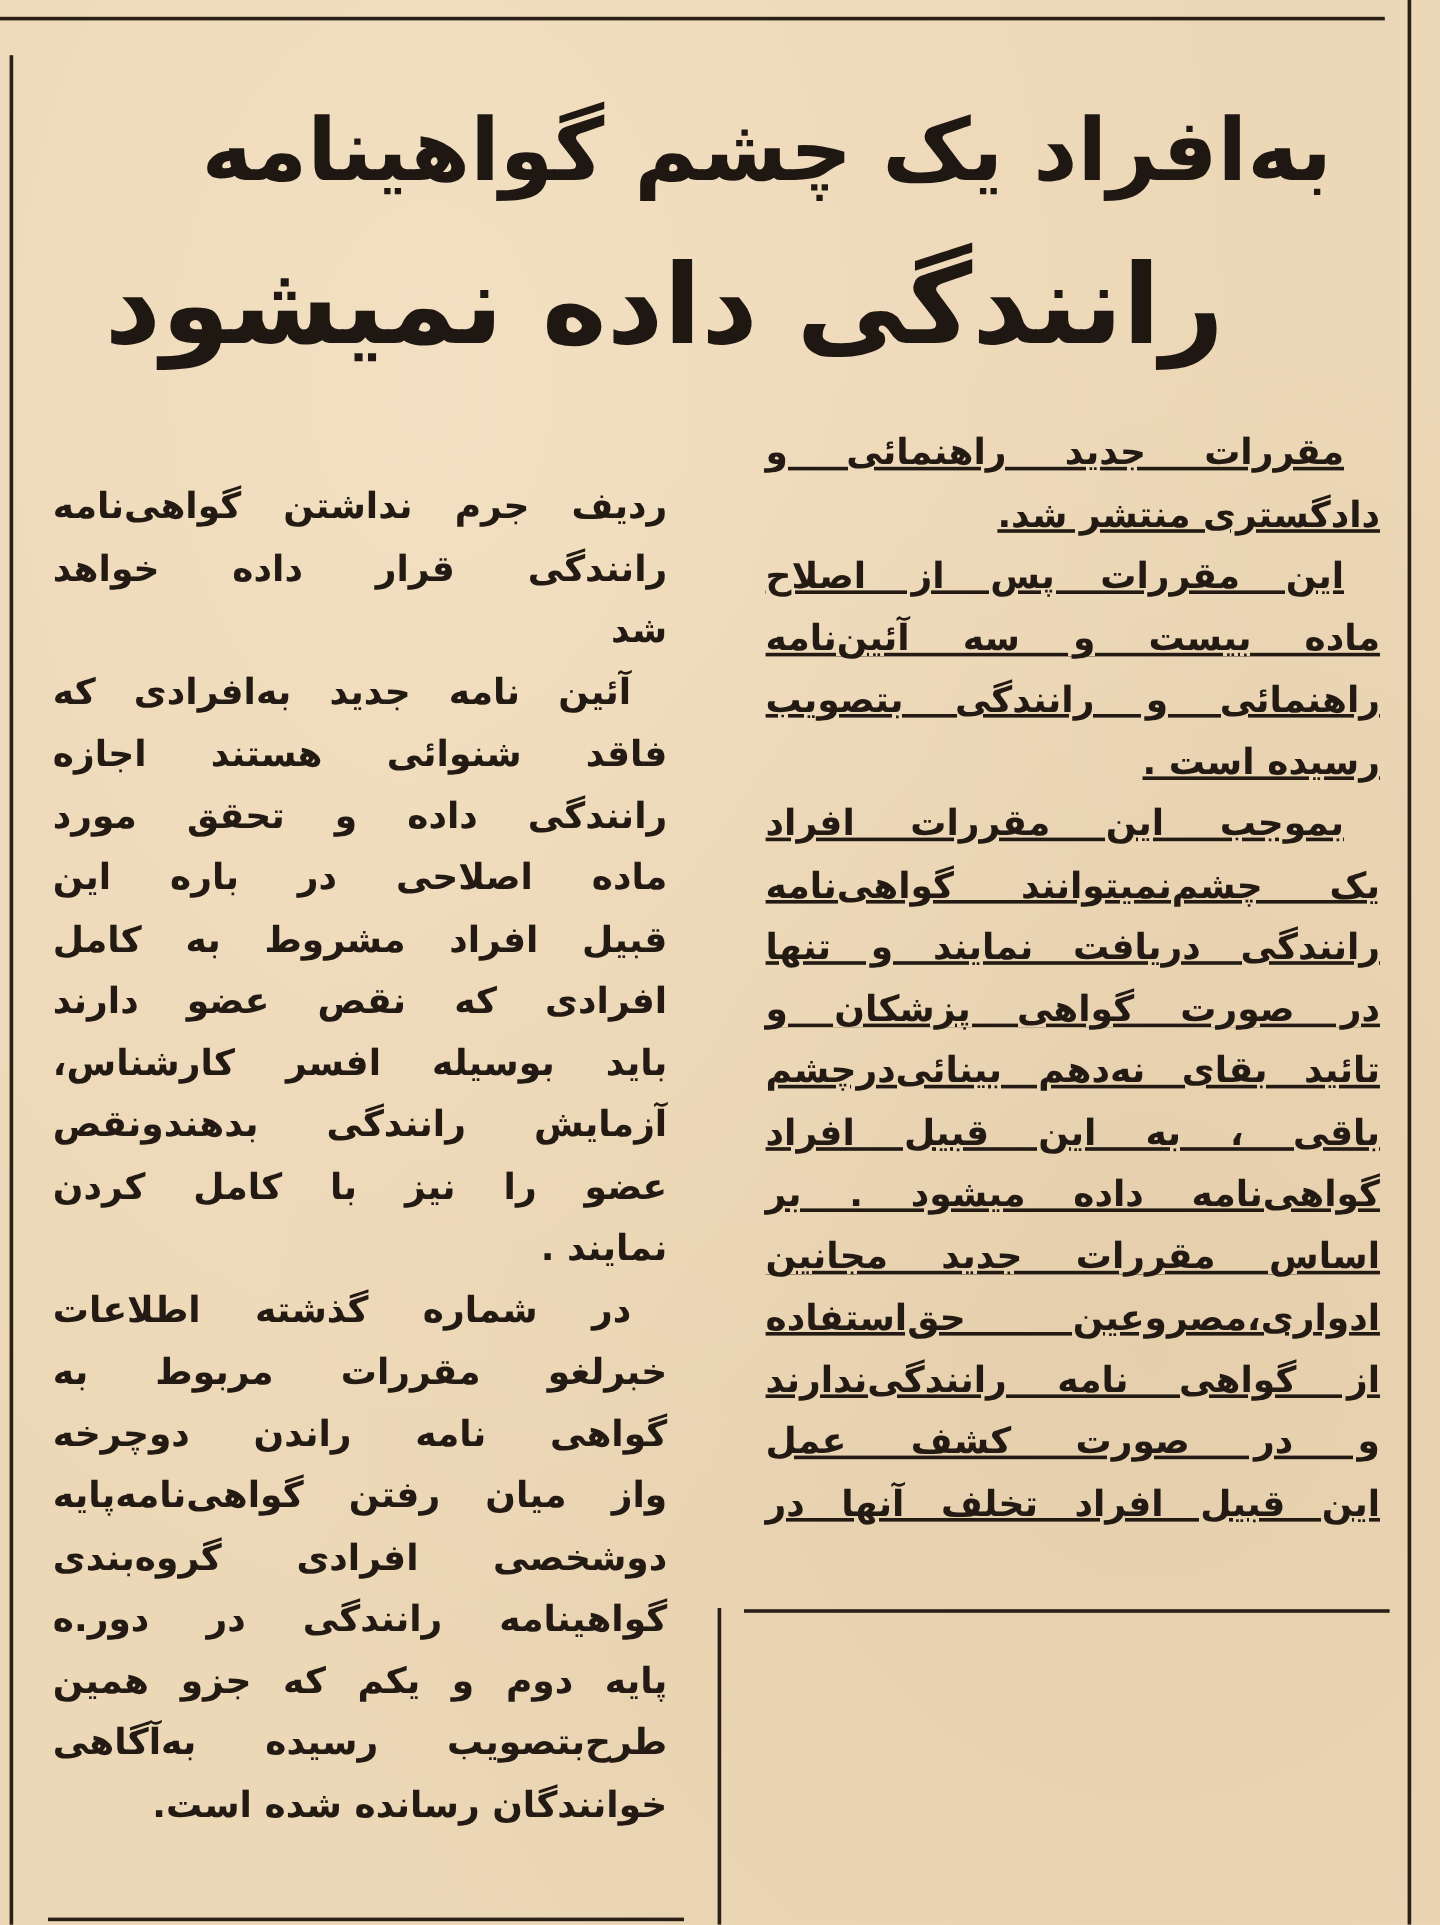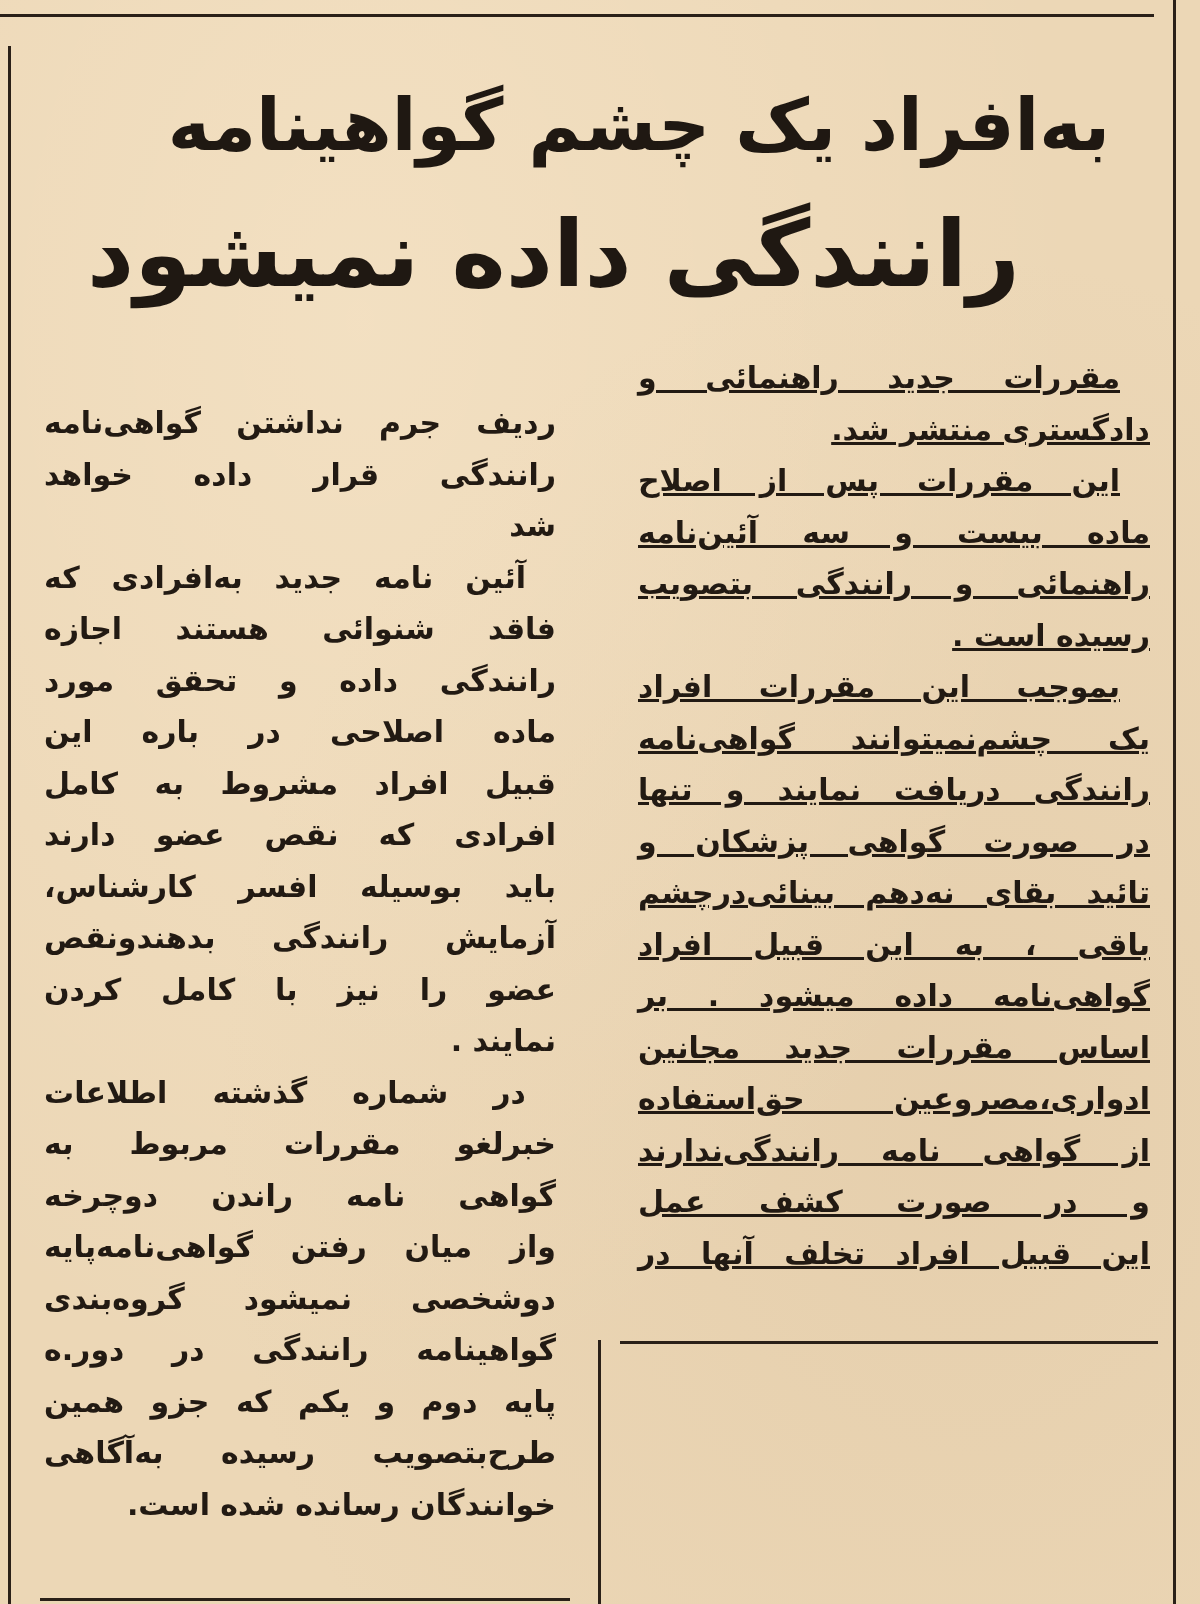--- a/index.html
+++ b/index.html
@@ -96,20 +96,20 @@
   <span class="line">قبیل افراد مشروط به کامل</span>
   <span class="line">افرادی که نقص عضو دارند</span>
   <span class="line">باید بوسیله افسر کارشناس،</span>
   <span class="line">آزمایش رانندگی بدهندونقص</span>
   <span class="line">عضو را نیز با کامل کردن</span>
   <span class="line last">نمایند .</span>
   <span class="line indent">در شماره گذشته اطلاعات</span>
   <span class="line">خبرلغو مقررات مربوط به</span>
   <span class="line">گواهی نامه راندن دوچرخه</span>
   <span class="line">واز میان رفتن گواهی‌نامه‌پایه</span>
-  <span class="line">دوشخصی نمیشود گروه‌بندی</span>
+  <span class="line">دوشخصی افرادی گروه‌بندی</span>
   <span class="line">گواهینامه رانندگی در دور.ه</span>
   <span class="line">پایه دوم و یکم که جزو همین</span>
   <span class="line">طرح‌بتصویب رسیده به‌آگاهی</span>
   <span class="line last">خوانندگان رسانده شده است.</span>
 </div>
 
 <div class="blank-area"></div>
 
 </body></html>

